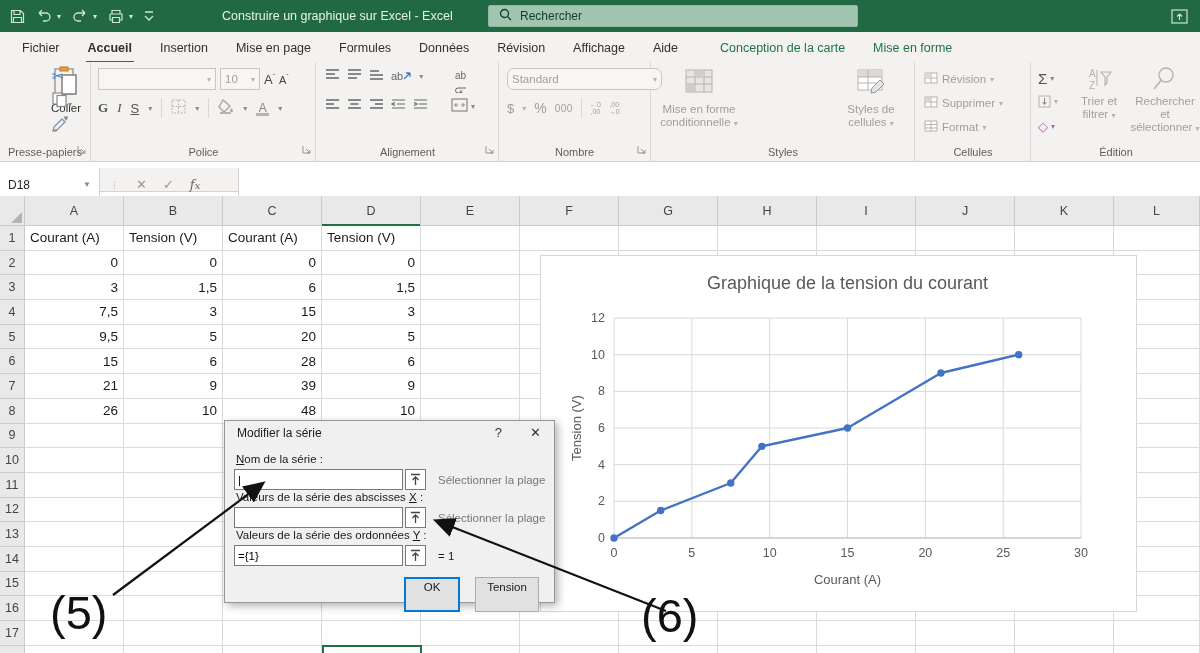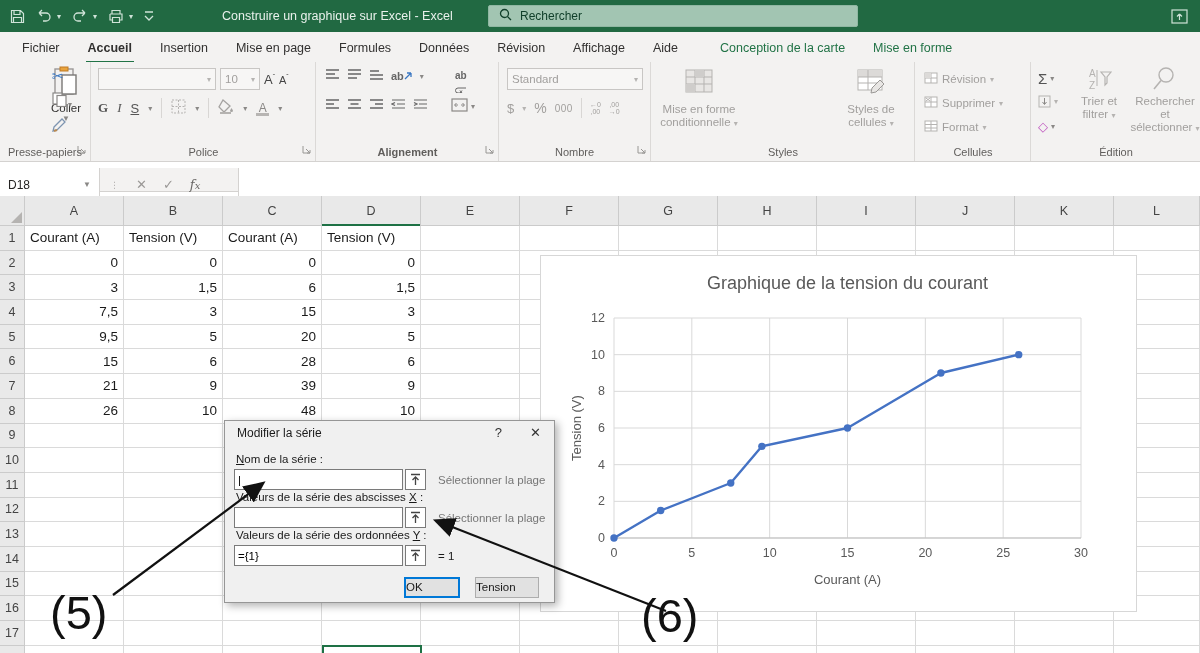--- a/index.html
+++ b/index.html
@@ -41,28 +41,28 @@
   .combo { height:22px; border:1px solid #c8c6c4; background:#f7f6f5; color:#a19f9d; display:flex; align-items:center; justify-content:space-between; padding:0 4px; font-size:11.5px; }
   .po-r1 { position:absolute; left:6px; top:6px; display:flex; gap:4px; align-items:center; }
   .po-r2 { position:absolute; left:6px; top:36px; display:flex; gap:9px; align-items:center; font-size:13px; color:#555; }
   .bold-g { font-weight:bold; font-family:"Liberation Serif",serif; }
   .ital-i { font-style:italic; font-family:"Liberation Serif",serif; }
   .under-s { text-decoration:underline; }
   .fontbtn { font-size:13px; color:#444; }
   .colbar { display:inline-block; width:13px; height:3px; background:#b7b5b3; margin-top:-2px; }
   .vdiv { width:1px; height:20px; background:#d8d6d4; }
 
-  .g-al { left:317px; width:182px;font-weight:bold; }
+  .g-al { left:317px; width:182px; }
   .al-r1 { position:absolute; left:8px; top:6px; display:flex; gap:7px; align-items:center; }
   .al-r2 { position:absolute; left:8px; top:36px; display:flex; gap:7px; align-items:center; }
   .al-right { position:absolute; left:138px; top:6px; }
   .al-right2 { position:absolute; left:134px; top:36px; display:flex; gap:3px; align-items:center; }
 
   .g-no { left:499px; width:152px; }
-  .no-combo { position:absolute; left:8px; top:6px; width:136px; }
+  .no-combo { position:absolute; left:8px; top:6px; width:155px;border-radius:7px; }
   .no-r2 { position:absolute; left:8px; top:36px; display:flex; gap:8px; align-items:center; color:#a19f9d; font-size:13px; }
   .mini2 { font-size:7px; line-height:7px; text-align:center; color:#a19f9d; }
 
   .g-st { left:652px; width:263px; }
   .stbtn { position:absolute; top:4px; width:86px; text-align:center; color:#a19f9d; font-size:11.5px; line-height:13px; }
   .stbtn .ic { margin:2px auto 6px; }
 
   .g-ce { left:916px; width:115px; }
   .ce-item { position:absolute; left:8px; display:flex; align-items:center; gap:4px; color:#a19f9d; font-size:11.5px; }
 
@@ -101,21 +101,21 @@
   .dialog { position:absolute; left:224px; top:420px; width:331px; height:183px; background:#f0f0f0; border:1px solid #969696; box-shadow:3px 3px 8px rgba(0,0,0,.3); z-index:10; font-size:11.5px; color:#1a1a1a; }
   .dlg-title { position:absolute; left:12px; top:5px; font-size:12px; }
   .dlg-help { position:absolute; right:52px; top:4px; font-size:13px; color:#333; }
   .dlg-close { position:absolute; right:13px; top:4px; font-size:13px; color:#333; }
   .dlg-field-label { position:absolute; left:11px; font-size:11.5px; }
   .dlg-inputrow { position:absolute; left:9px; display:flex; align-items:center; }
   .dlg-input { width:169px; height:21px; border:1px solid #7a7a7a; background:#fff; font-size:11.5px; padding:0 3px; outline:none; font-family:"Liberation Sans",sans-serif; }
   .rangebtn { width:21px; height:21px; border:1px solid #7a7a7a; background:#fff; margin-left:2px; display:flex; align-items:center; justify-content:center; }
   .sidetext { margin-left:12px; color:#767676; white-space:nowrap; }
   .sidetext.dark { color:#1a1a1a; }
-  .dlg-btn { position:absolute; top:156px; height:21px; background:#e1e1e1; border:1px solid #adadad; font-size:11.5px; line-height:19px; }
+  .dlg-btn { position:absolute; top:156px; height:35px; background:#e1e1e1; border:1px solid #adadad; font-size:11.5px; text-align:center; line-height:19px; }
   .dlg-ok { left:179px; width:56px; border:2px solid #0078d7; line-height:17px; }
   .dlg-cancel { left:250px; width:64px; }
 
   
   .selcell { position:absolute; left:322px; top:645px; width:100px; height:10px; border:2px solid #1e7145; z-index:4; }
   .arrows { position:absolute; left:0; top:0; width:1200px; height:653px; pointer-events:none; z-index:20; }
   .ann { position:absolute; font-size:47px; color:#111; z-index:20; font-family:"Liberation Sans",sans-serif; }
   .ann5 { left:50px; top:585px; }
   .ann6 { left:641px; top:588px; }
 </style>

